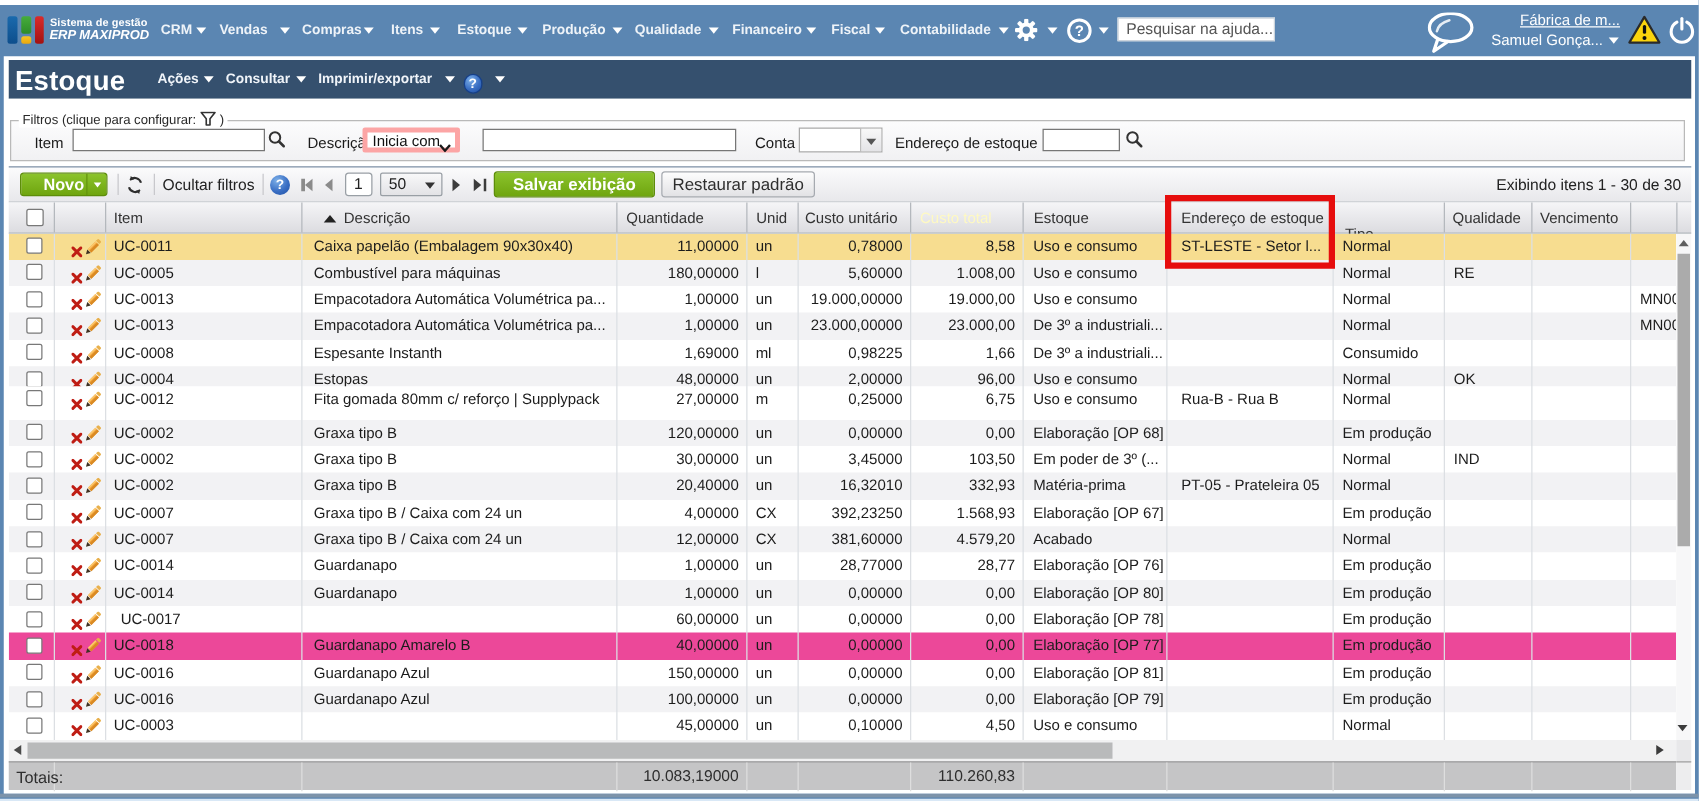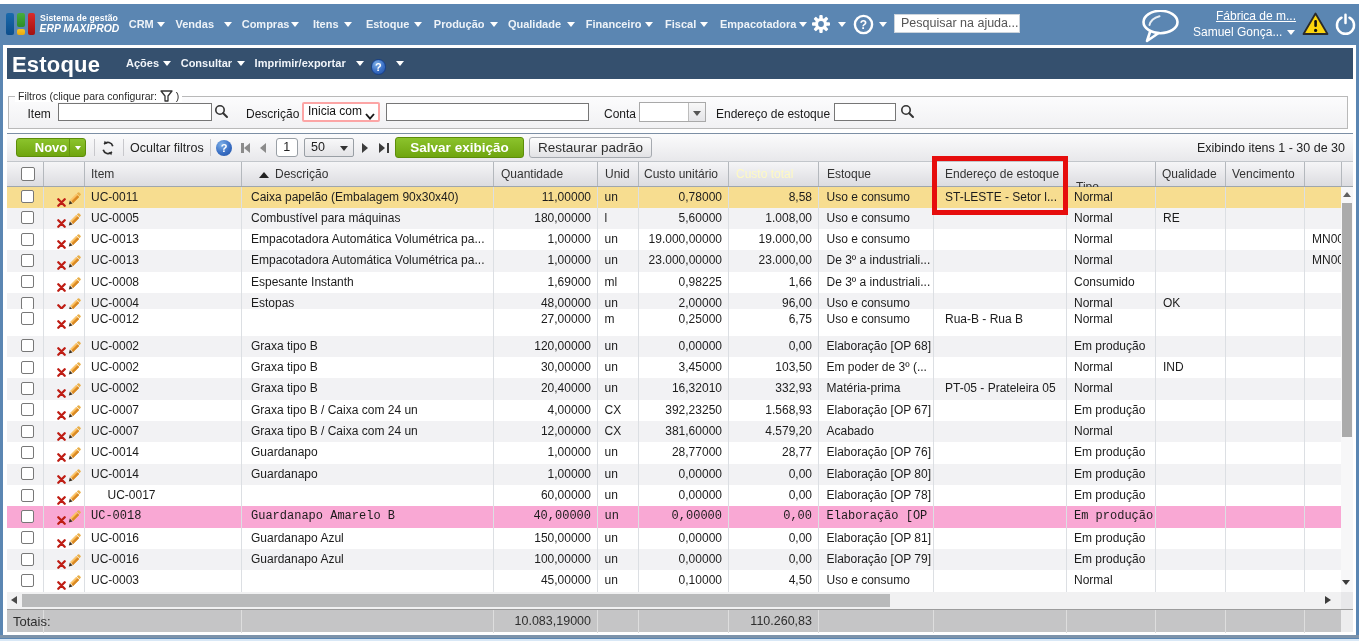--- a/index.html
+++ b/index.html
@@ -50,21 +50,21 @@
 <div class="mitem" style="left:365.9px;">Estoque</div>
 <div class="mtri" style="left:413.9px;"></div>
 <div class="mitem" style="left:433.8px;">Produção</div>
 <div class="mtri" style="left:489.7px;"></div>
 <div class="mitem" style="left:507.9px;">Qualidade</div>
 <div class="mtri" style="left:567px;"></div>
 <div class="mitem" style="left:585.8px;">Financeiro</div>
 <div class="mtri" style="left:645px;"></div>
 <div class="mitem" style="left:665px;">Fiscal</div>
 <div class="mtri" style="left:700px;"></div>
-<div class="mitem" style="left:720px;">Empacotadora</div>
+<div class="mitem" style="left:720px;">Contabilidade</div>
 <div class="mtri" style="left:799px;"></div>
 <div class="ab" style="position:absolute;left:812px;top:15px;"><svg width="18" height="18" viewBox="-9 -9 18 18">
       <rect x="-1.7" y="-9" width="3.4" height="4.6" rx="1" fill="#fff" transform="rotate(0)"></rect>
       <rect x="-1.7" y="-9" width="3.4" height="4.6" rx="1" fill="#fff" transform="rotate(45)"></rect>
       <rect x="-1.7" y="-9" width="3.4" height="4.6" rx="1" fill="#fff" transform="rotate(90)"></rect>
       <rect x="-1.7" y="-9" width="3.4" height="4.6" rx="1" fill="#fff" transform="rotate(135)"></rect>
       <rect x="-1.7" y="-9" width="3.4" height="4.6" rx="1" fill="#fff" transform="rotate(180)"></rect>
       <rect x="-1.7" y="-9" width="3.4" height="4.6" rx="1" fill="#fff" transform="rotate(225)"></rect>
       <rect x="-1.7" y="-9" width="3.4" height="4.6" rx="1" fill="#fff" transform="rotate(270)"></rect>
       <rect x="-1.7" y="-9" width="3.4" height="4.6" rx="1" fill="#fff" transform="rotate(315)"></rect>
@@ -113,21 +113,21 @@
 <div class="ab" style="position:absolute;left:15px;top:89px;height:13px;background:#fff;padding:0 3px;font-size:10.5px;color:#2a2a2a;line-height:14px;">Filtros (clique para configurar: <span style="display:inline-block;vertical-align:-2px;"><svg width="13" height="12" viewBox="0 0 13 12">
         <path d="M1 1 L12 1 L8 6 L8 11 L5 11 L5 6 Z" fill="none" stroke="#333" stroke-width="1.3" stroke-linejoin="round"></path>
       </svg></span> )</div>
 <div class="flabel" style="left:27.5px;">Item</div>
 <div class="finput" style="left:57.5px;width:154px;"></div>
 <div class="ab" style="position:absolute;left:214px;top:104px;"><svg width="15" height="15" viewBox="0 0 15 15">
       <circle cx="6" cy="6" r="4.2" fill="none" stroke="#333" stroke-width="1.6"></circle>
       <path d="M9.2 9.2 L13 13" stroke="#333" stroke-width="2" stroke-linecap="round"></path>
     </svg></div>
 <div class="flabel" style="left:246px;">Descrição</div>
-<div class="ab" style="position:absolute;left:302px;top:102px;width:78px;height:19.5px;background:#fff;border:2px solid #fca5a5;border-radius:2px;font-size:12px;color:#111;line-height:15px;padding-left:4px;">Inicia com <span style="position:absolute;right:3px;top:4.5px;"><svg width="10" height="7" viewBox="0 0 10 7">
+<div class="ab" style="position:absolute;left:290px;top:102px;width:78px;height:19.5px;background:#fff;border:4px solid #fca5a5;border-radius:2px;font-size:12px;color:#111;line-height:15px;padding-left:4px;">Inicia com <span style="position:absolute;right:3px;top:4.5px;"><svg width="10" height="7" viewBox="0 0 10 7">
         <path d="M1 1 L5 5.6 L9 1" fill="none" stroke="#1a1a1a" stroke-width="1.9"></path>
       </svg></span></div>
 <div class="finput" style="left:386px;width:203px;"></div>
 <div class="flabel" style="left:604px;">Conta</div>
 <div class="ab" style="position:absolute;left:639px;top:102px;width:67px;height:20px;background:#fff;border:1px solid #a9a9a9;"></div>
 <div class="ab" style="position:absolute;left:688px;top:103px;width:17px;height:18px;background:linear-gradient(#f8f8f8,#e4e4e7);border-left:1px solid #bdbdbd;"></div>
 <div class="ab" style="position:absolute;left:692.5px;top:110.5px;width:0px;height:0px;border-left:4px solid transparent;border-right:4px solid transparent;border-top:5px solid #555;"></div>
 <div class="flabel" style="left:716px;">Endereço de estoque</div>
 <div class="finput" style="left:834px;width:62px;"></div>
 <div class="ab" style="position:absolute;left:900px;top:104px;"><svg width="15" height="15" viewBox="0 0 15 15">
@@ -344,20 +344,21 @@
           <path d="M1.3 1.3 L7.7 7.7 M7.7 1.3 L1.3 7.7" stroke="#bf1d14" stroke-width="2.3" stroke-linecap="round"></path>
         </svg></span>
 <span style="position:absolute;left:61px;top:4px;"><svg width="13" height="13" viewBox="0 0 13 13">
           <path d="M0.8 12.4 L1.8 8.6 L4.6 11.4 Z" fill="#3f3222"></path>
           <path d="M2.3 8.1 L8.3 2.1 L11.1 4.9 L5.1 10.9 Z" fill="#f2a33c"></path>
           <path d="M3.7 9.5 L9.7 3.5 L11.1 4.9 L5.1 10.9 Z" fill="#d98a24"></path>
           <path d="M2.3 8.1 L8.3 2.1 L9.2 3.0 L3.2 9.0 Z" fill="#fbc96e"></path>
           <path d="M8.8 1.6 L9.9 0.5 Q10.6 -0.2 11.3 0.5 L12.5 1.7 Q13.2 2.4 12.5 3.1 L11.4 4.2 Z" fill="#e8b04c"></path>
         </svg></span>
 <span class="c2 cell" style="padding-left:7.5px;">UC-0012</span>
+<span class="c3 cell" style="padding-left:10px;">Fita gomada 80mm c/ reforço | Supplypack</span>
 <span class="c4 cell num">27,00000</span>
 <span class="c5 cell">m</span>
 <span class="c6 cell num">0,25000</span>
 <span class="c7 cell num">6,75</span>
 <span class="c8 cell" style="padding-left:9px;">Uso e consumo</span>
 <span class="c9 cell" style="padding-left:12px;">Rua-B - Rua B</span>
 <span class="c10 cell" style="padding-left:8px;">Normal</span>
 <span class="c11 cell"></span>
 <span class="c12 cell"></span>
 <span class="c13 cell"></span>
@@ -542,33 +543,33 @@
 <span style="position:absolute;left:50px;top:6px;"><svg width="9" height="9" viewBox="0 0 9 9">
           <path d="M1.3 1.3 L7.7 7.7 M7.7 1.3 L1.3 7.7" stroke="#bf1d14" stroke-width="2.3" stroke-linecap="round"></path>
         </svg></span>
 <span style="position:absolute;left:61px;top:4px;"><svg width="13" height="13" viewBox="0 0 13 13">
           <path d="M0.8 12.4 L1.8 8.6 L4.6 11.4 Z" fill="#3f3222"></path>
           <path d="M2.3 8.1 L8.3 2.1 L11.1 4.9 L5.1 10.9 Z" fill="#f2a33c"></path>
           <path d="M3.7 9.5 L9.7 3.5 L11.1 4.9 L5.1 10.9 Z" fill="#d98a24"></path>
           <path d="M2.3 8.1 L8.3 2.1 L9.2 3.0 L3.2 9.0 Z" fill="#fbc96e"></path>
           <path d="M8.8 1.6 L9.9 0.5 Q10.6 -0.2 11.3 0.5 L12.5 1.7 Q13.2 2.4 12.5 3.1 L11.4 4.2 Z" fill="#e8b04c"></path>
         </svg></span>
-<span class="c2 cell" style="padding-left:24px;">UC-0017</span>
+<span class="c2 cell" style="padding-left:13px;">UC-0017</span>
 <span class="c4 cell num">60,00000</span>
 <span class="c5 cell">un</span>
 <span class="c6 cell num">0,00000</span>
 <span class="c7 cell num">0,00</span>
 <span class="c8 cell" style="padding-left:9px;">Elaboração [OP 78]</span>
 <span class="c9 cell" style="padding-left:12px;"></span>
 <span class="c10 cell" style="padding-left:8px;">Em produção</span>
 <span class="c11 cell"></span>
 <span class="c12 cell"></span>
 <span class="c13 cell"></span>
 </div>
-<div class="row" style="top:319.95px;background:#f9a8d4;font-family:Liberation Mono, monospace;">
+<div class="row" style="top:319.95px;background:#ec4899;">
 <div class="cb" style="left:14.5px;top:3.5px;"></div>
 <span style="position:absolute;left:50px;top:6px;"><svg width="9" height="9" viewBox="0 0 9 9">
           <path d="M1.3 1.3 L7.7 7.7 M7.7 1.3 L1.3 7.7" stroke="#bf1d14" stroke-width="2.3" stroke-linecap="round"></path>
         </svg></span>
 <span style="position:absolute;left:61px;top:4px;"><svg width="13" height="13" viewBox="0 0 13 13">
           <path d="M0.8 12.4 L1.8 8.6 L4.6 11.4 Z" fill="#3f3222"></path>
           <path d="M2.3 8.1 L8.3 2.1 L11.1 4.9 L5.1 10.9 Z" fill="#f2a33c"></path>
           <path d="M3.7 9.5 L9.7 3.5 L11.1 4.9 L5.1 10.9 Z" fill="#d98a24"></path>
           <path d="M2.3 8.1 L8.3 2.1 L9.2 3.0 L3.2 9.0 Z" fill="#fbc96e"></path>
           <path d="M8.8 1.6 L9.9 0.5 Q10.6 -0.2 11.3 0.5 L12.5 1.7 Q13.2 2.4 12.5 3.1 L11.4 4.2 Z" fill="#e8b04c"></path>

